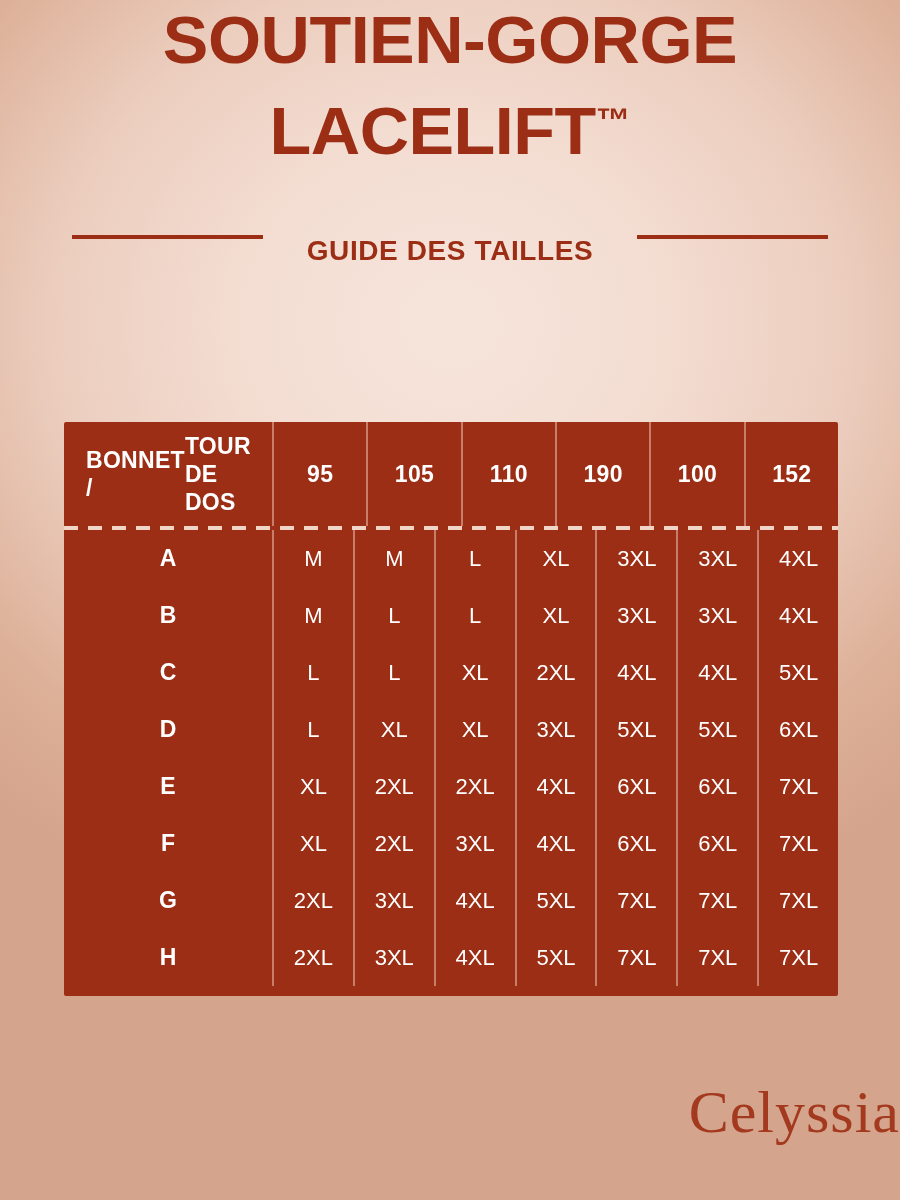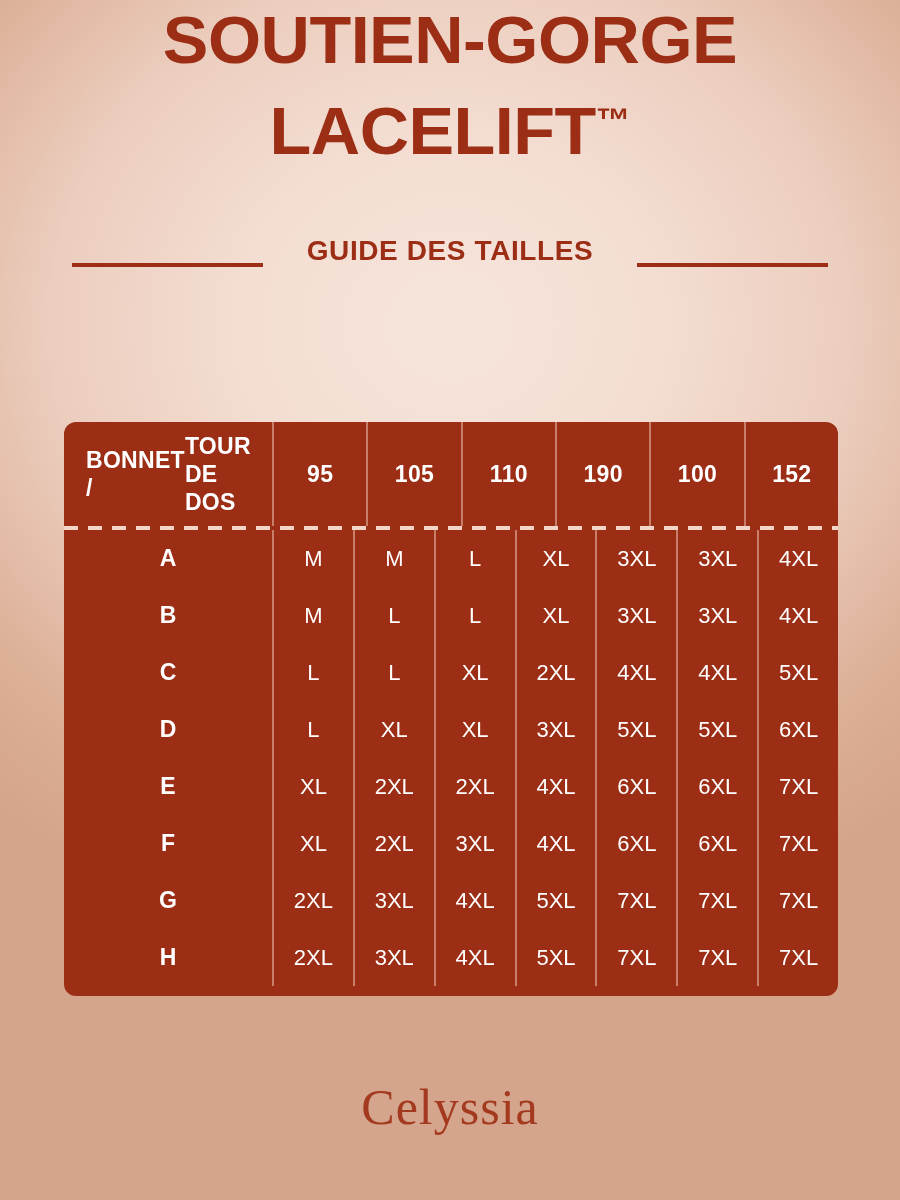--- a/index.html
+++ b/index.html
@@ -47,21 +47,21 @@
   .title-line .tm {
     font-size: 34px;
     vertical-align: 22px;
     letter-spacing: 0;
   }
 
   
   #subtitle-block {
     margin-top: 64px;
     display: flex;
-    align-items: flex-end;
+    align-items: flex-start;
     justify-content: center;
     gap: 44px;
     padding: 0 72px;
   }
   .rule {
     height: 4px;
     background: #9b2e15;
     flex: 1 1 auto;
     max-width: 200px;
   }
@@ -74,21 +74,21 @@
     white-space: nowrap;
   }
 
   
   #size-table {
     position: absolute;
     left: 64px;
     top: 422px;
     width: 774px;
     background: #9b2e15;
-    border-radius: 12px;
+    border-radius: 2px;
     overflow: hidden;
   }
   .t-row {
     display: flex;
     align-items: stretch;
     position: relative;
   }
   .t-row .cell {
     box-sizing: border-box;
     display: flex;
@@ -153,23 +153,23 @@
   #table-body {
     padding-bottom: 10px;
   }
 
   
   #brand {
     position: absolute;
     left: 0;
     right: 0;
     top: 1078px;
-    text-align: center;
+    text-align: right;
     font-family: "Liberation Serif", serif;
-    font-size: 50px;
+    font-size: 60px;
     letter-spacing: 1px;
     color: #a33a1f;
   }
 </style>
 </head>
 <body>
 
 <div id="poster">
 
   <div id="title-block">

